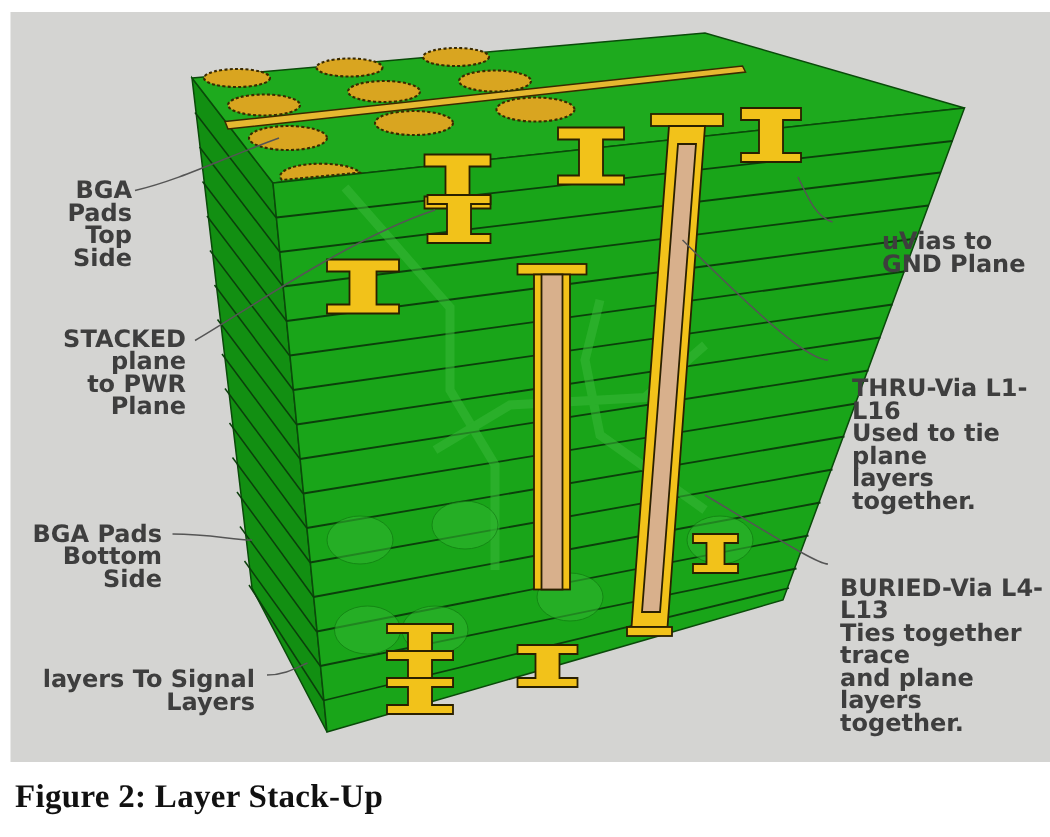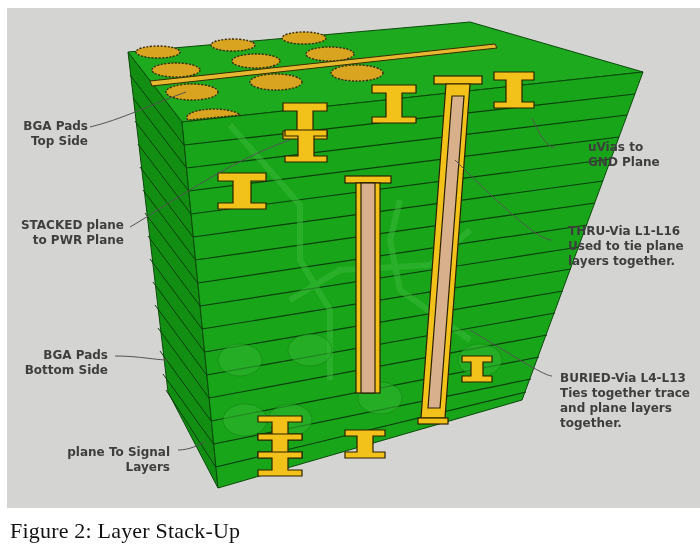--- a/index.html
+++ b/index.html
@@ -1,22 +1,22 @@
 <!DOCTYPE html>
 <html><head>
 <meta charset="utf-8">
 <style>
   html, body { margin: 0; padding: 0; background: #ffffff; }
   body { width: 700px; height: 558px; position: relative; overflow: hidden; font-family: "DejaVu Sans", sans-serif; }
   .panel { position: absolute; left: 7px; top: 8px; width: 693px; height: 500px; background: #d4d4d2; }
   svg.scene { position: absolute; left: 0; top: 0; }
-  .label { position: absolute; color: #3e3e3e; font-family: "DejaVu Sans", sans-serif; font-weight: bold; font-size: 12px; line-height: 15px; white-space: pre-line; }
+  .label { position: absolute; color: #3e3e3e; font-family: "DejaVu Sans", sans-serif; font-weight: bold; font-size: 16px; line-height: 15px; white-space: pre-line; }
   .label.right { text-align: right; }
-  .label.left { text-align: left; }
-  .caption { position: absolute; left: 10px; top: 518px; font-family: "Liberation Serif", "DejaVu Serif", serif; font-size: 22px; color: #111; font-weight: normal; letter-spacing: 0.2px; }
+  .label.left { text-align: left; margin-top: 13px; }
+  .caption { position: absolute; left: 10px; top: 518px; font-family: "Liberation Serif", "DejaVu Serif", serif; font-size: 22px; color: #111; font-weight: bold; letter-spacing: 0.2px; }
 </style>
 </head>
 <body>
 
 <div class="panel"></div>
 
 <svg class="scene" width="700" height="510" viewBox="0 0 700 510">
 
   <polygon points="128,52 182,122 218,488 168,392" fill="#128f12" stroke="#0a4a0a" stroke-width="1"></polygon>
 
@@ -129,25 +129,25 @@
     <path d="M552,376 C545,376 520,360 470,330"></path>
   </g>
 </svg>
 
 <div class="label right" style="left:12px; top:119px; width:76px;">BGA Pads
 Top Side</div>
 <div class="label right" style="left:12px; top:218px; width:112px;">STACKED plane
 to PWR Plane</div>
 <div class="label right" style="left:12px; top:348px; width:96px;">BGA Pads
 Bottom Side</div>
-<div class="label right" style="left:12px; top:445px; width:158px;">plane To Signal
+<div class="label right" style="left:12px; top:445px; width:158px;">layers To Signal
 Layers</div>
 <div class="label left" style="left:588px; top:140px; width:110px;">uVias to
 GND Plane</div>
-<div class="label left" style="left:568px; top:224px; width:130px;">THRU-Via L1-L16
+<div class="label left" style="left:568px; top:238px; width:130px;">THRU-Via L1-L16
 Used to tie plane
 layers together.</div>
 <div class="label left" style="left:560px; top:371px; width:138px;">BURIED-Via L4-L13
 Ties together trace
 and plane layers
 together.</div>
 
 <div class="caption">Figure 2: Layer Stack-Up</div>
 
 </body></html>

